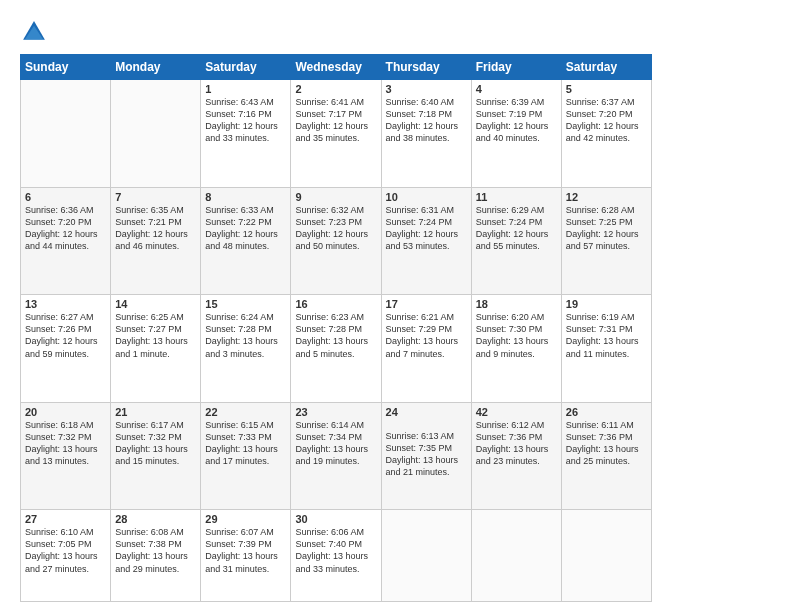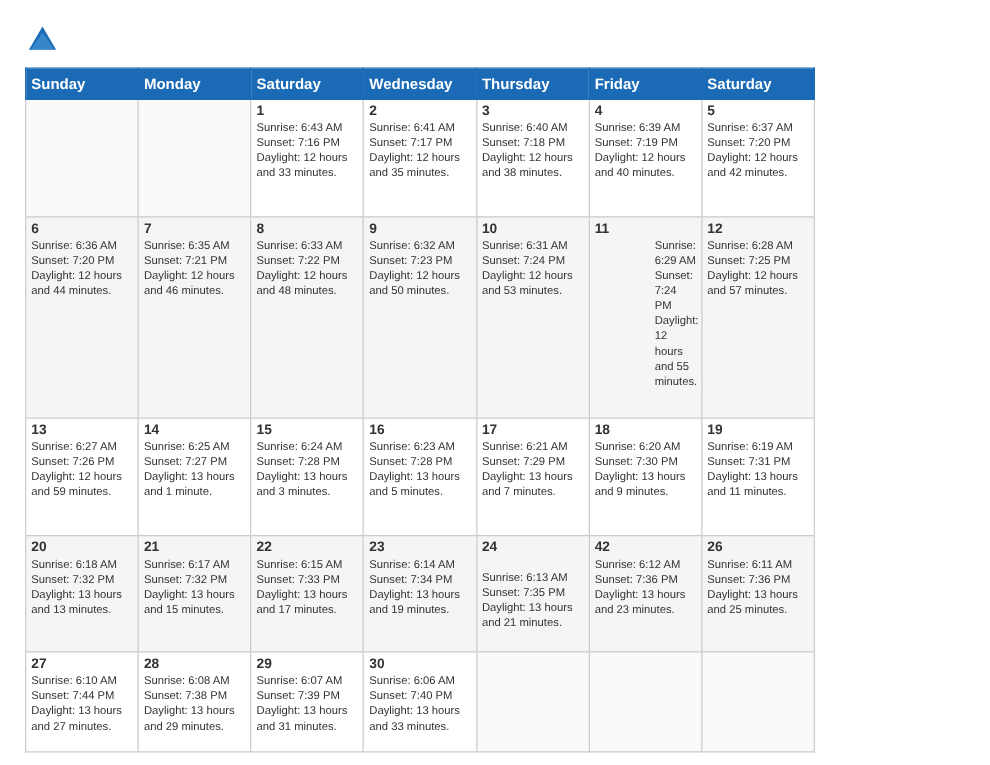--- a/index.html
+++ b/index.html
@@ -196,21 +196,21 @@
           </td>
           <td class="stripe">
             <span class="day-num">10</span>
             <div class="day-info" style="white-space: pre-line;">Sunrise: 6:31 AM
 Sunset: 7:24 PM
 Daylight: 12 hours
 and 53 minutes.</div>
           </td>
           <td class="stripe">
             <span class="day-num">11</span>
-            <div class="day-info" style="white-space: pre-line; margin-left: 48px;">Sunrise: 6:29 AM
+            <div class="day-info" style="white-space: pre-line;">Sunrise: 6:29 AM
 Sunset: 7:24 PM
 Daylight: 12 hours
 and 55 minutes.</div>
           </td>
           <td class="stripe">
             <span class="day-num">12</span>
             <div class="day-info" style="white-space: pre-line;">Sunrise: 6:28 AM
 Sunset: 7:25 PM
 Daylight: 12 hours
 and 57 minutes.</div>
@@ -315,21 +315,21 @@
             <div class="day-info" style="white-space: pre-line;">Sunrise: 6:11 AM
 Sunset: 7:36 PM
 Daylight: 13 hours
 and 25 minutes.</div>
           </td>
         </tr>
         <tr>
           <td class="white">
             <span class="day-num">27</span>
             <div class="day-info" style="white-space: pre-line;">Sunrise: 6:10 AM
-Sunset: 7:44 PM
+Sunset: 7:05 PM
 Daylight: 13 hours
 and 27 minutes.</div>
           </td>
           <td class="white">
             <span class="day-num">28</span>
             <div class="day-info" style="white-space: pre-line;">Sunrise: 6:08 AM
 Sunset: 7:38 PM
 Daylight: 13 hours
 and 29 minutes.</div>
           </td>

